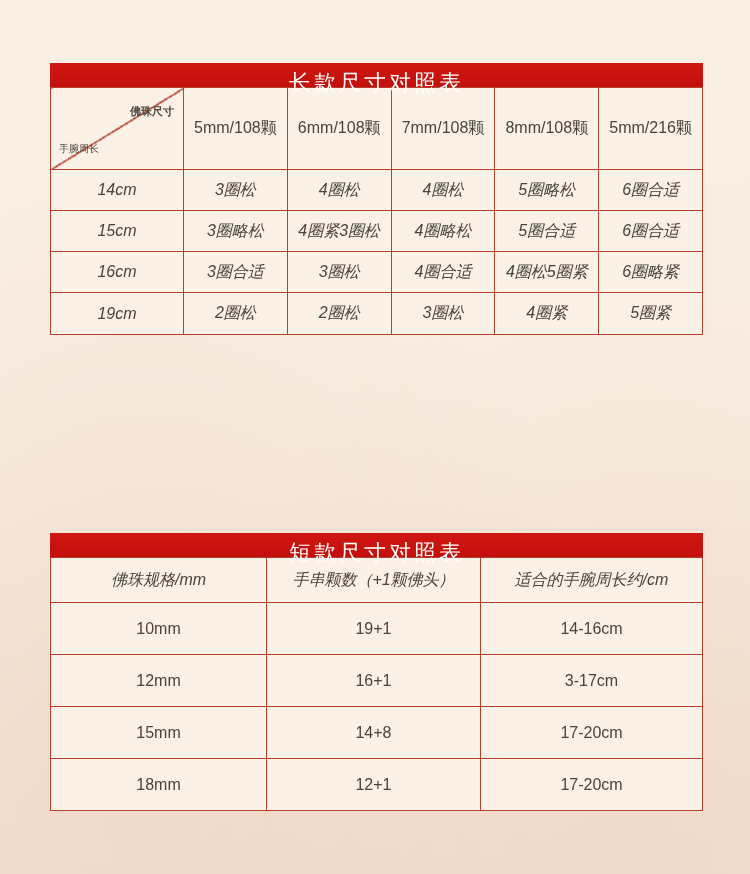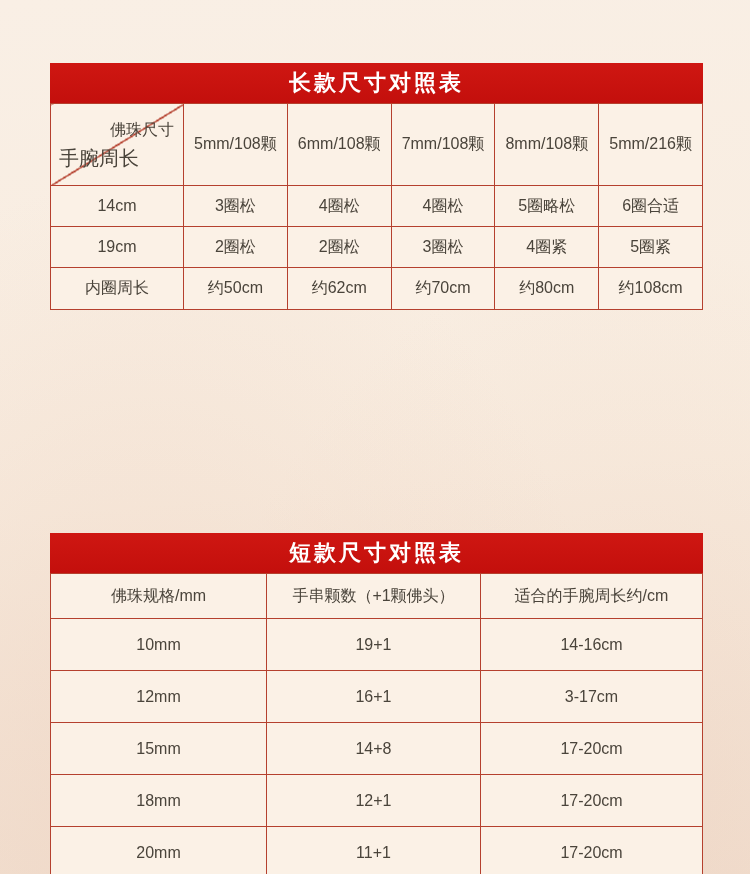--- a/index.html
+++ b/index.html
@@ -18,26 +18,26 @@
       linear-gradient(175deg, #f9efe5 0%, #f8ecdf 55%, #f2e1d2 100%);
   }
   .table-card {
     position: absolute;
     left: 50px;
     width: 653px;
   }
   #long-card  { top: 63px; }
   #short-card { top: 533px; }
   .banner {
-    height: 40px;
+    height: 24px;
     line-height: 40px;
     background: linear-gradient(#cf1712, #c30f0c);
     color: #ffffff;
     font-size: 22px;
-    font-weight: bold;
+    font-weight: normal;
     text-align: center;
     letter-spacing: 3px;
   }
   table {
     border-collapse: collapse;
     width: 100%;
     table-layout: fixed;
     background: #fbf1e6;
     color: #4a443b;
   }
@@ -46,45 +46,46 @@
     text-align: center;
     vertical-align: middle;
     font-weight: normal;
     font-size: 16px;
     padding: 0;
     overflow: hidden;
     white-space: nowrap;
   }
   
   #long-table thead tr   { height: 82px; }
-  #long-table tbody tr   { height: 41px; }
+  #long-table tbody tr   { height: 41px; font-style: italic; }
   #long-table tbody tr:last-child { height: 42px; }
   
   .corner {
     position: relative;
     background-image: linear-gradient(to bottom right,
       transparent calc(50% - 0.8px),
       #b5402e calc(50% - 0.8px),
       #b5402e calc(50% + 0.8px),
       transparent calc(50% + 0.8px));
   }
   .corner-tr {
     position: absolute;
     top: 16px;
     right: 9px;
-    font-size: 16px;
+    font-size: 11px;
+    font-weight: bold;
   }
   .corner-bl {
     position: absolute;
     bottom: 13px;
     left: 8px;
-    font-size: 20px;
+    font-size: 10px;
   }
   
-  #short-table thead tr { height: 45px; }
+  #short-table thead tr { height: 45px; font-style: italic; }
   #short-table tbody tr { height: 52px; margin-top: 15px; }
 </style>
 </head>
 <body>
 
 <section class="table-card" id="long-card">
   <div class="banner">长款尺寸对照表</div>
   <table id="long-table">
     <colgroup>
       <col style="width:133px">
@@ -110,34 +111,42 @@
     <tbody>
         <tr>
           <td>14cm</td>
           <td>3圈松</td>
           <td>4圈松</td>
           <td>4圈松</td>
           <td>5圈略松</td>
           <td>6圈合适</td>
         </tr>
         <tr>
+          <td>15cm</td>
+          <td>3圈略松</td>
+          <td>4圈紧3圈松</td>
+          <td>4圈略松</td>
+          <td>5圈合适</td>
+          <td>6圈合适</td>
+        </tr>
+        <tr>
+          <td>16cm</td>
+          <td>3圈合适</td>
+          <td>3圈松</td>
+          <td>4圈合适</td>
+          <td>4圈松5圈紧</td>
+          <td>6圈略紧</td>
+        </tr>
+        <tr>
           <td>19cm</td>
           <td>2圈松</td>
           <td>2圈松</td>
           <td>3圈松</td>
           <td>4圈紧</td>
           <td>5圈紧</td>
-        </tr>
-        <tr>
-          <td>内圈周长</td>
-          <td>约50cm</td>
-          <td>约62cm</td>
-          <td>约70cm</td>
-          <td>约80cm</td>
-          <td>约108cm</td>
         </tr>
       </tbody>
   </table>
 </section>
 
 <section class="table-card" id="short-card">
   <div class="banner">短款尺寸对照表</div>
   <table id="short-table">
     <colgroup>
       <col style="width:216px">
@@ -165,20 +174,15 @@
         <tr>
           <td>15mm</td>
           <td>14+8</td>
           <td>17-20cm</td>
         </tr>
         <tr>
           <td>18mm</td>
           <td>12+1</td>
           <td>17-20cm</td>
         </tr>
-        <tr>
-          <td>20mm</td>
-          <td>11+1</td>
-          <td>17-20cm</td>
-        </tr>
       </tbody>
   </table>
 </section>
 
 </body></html>

